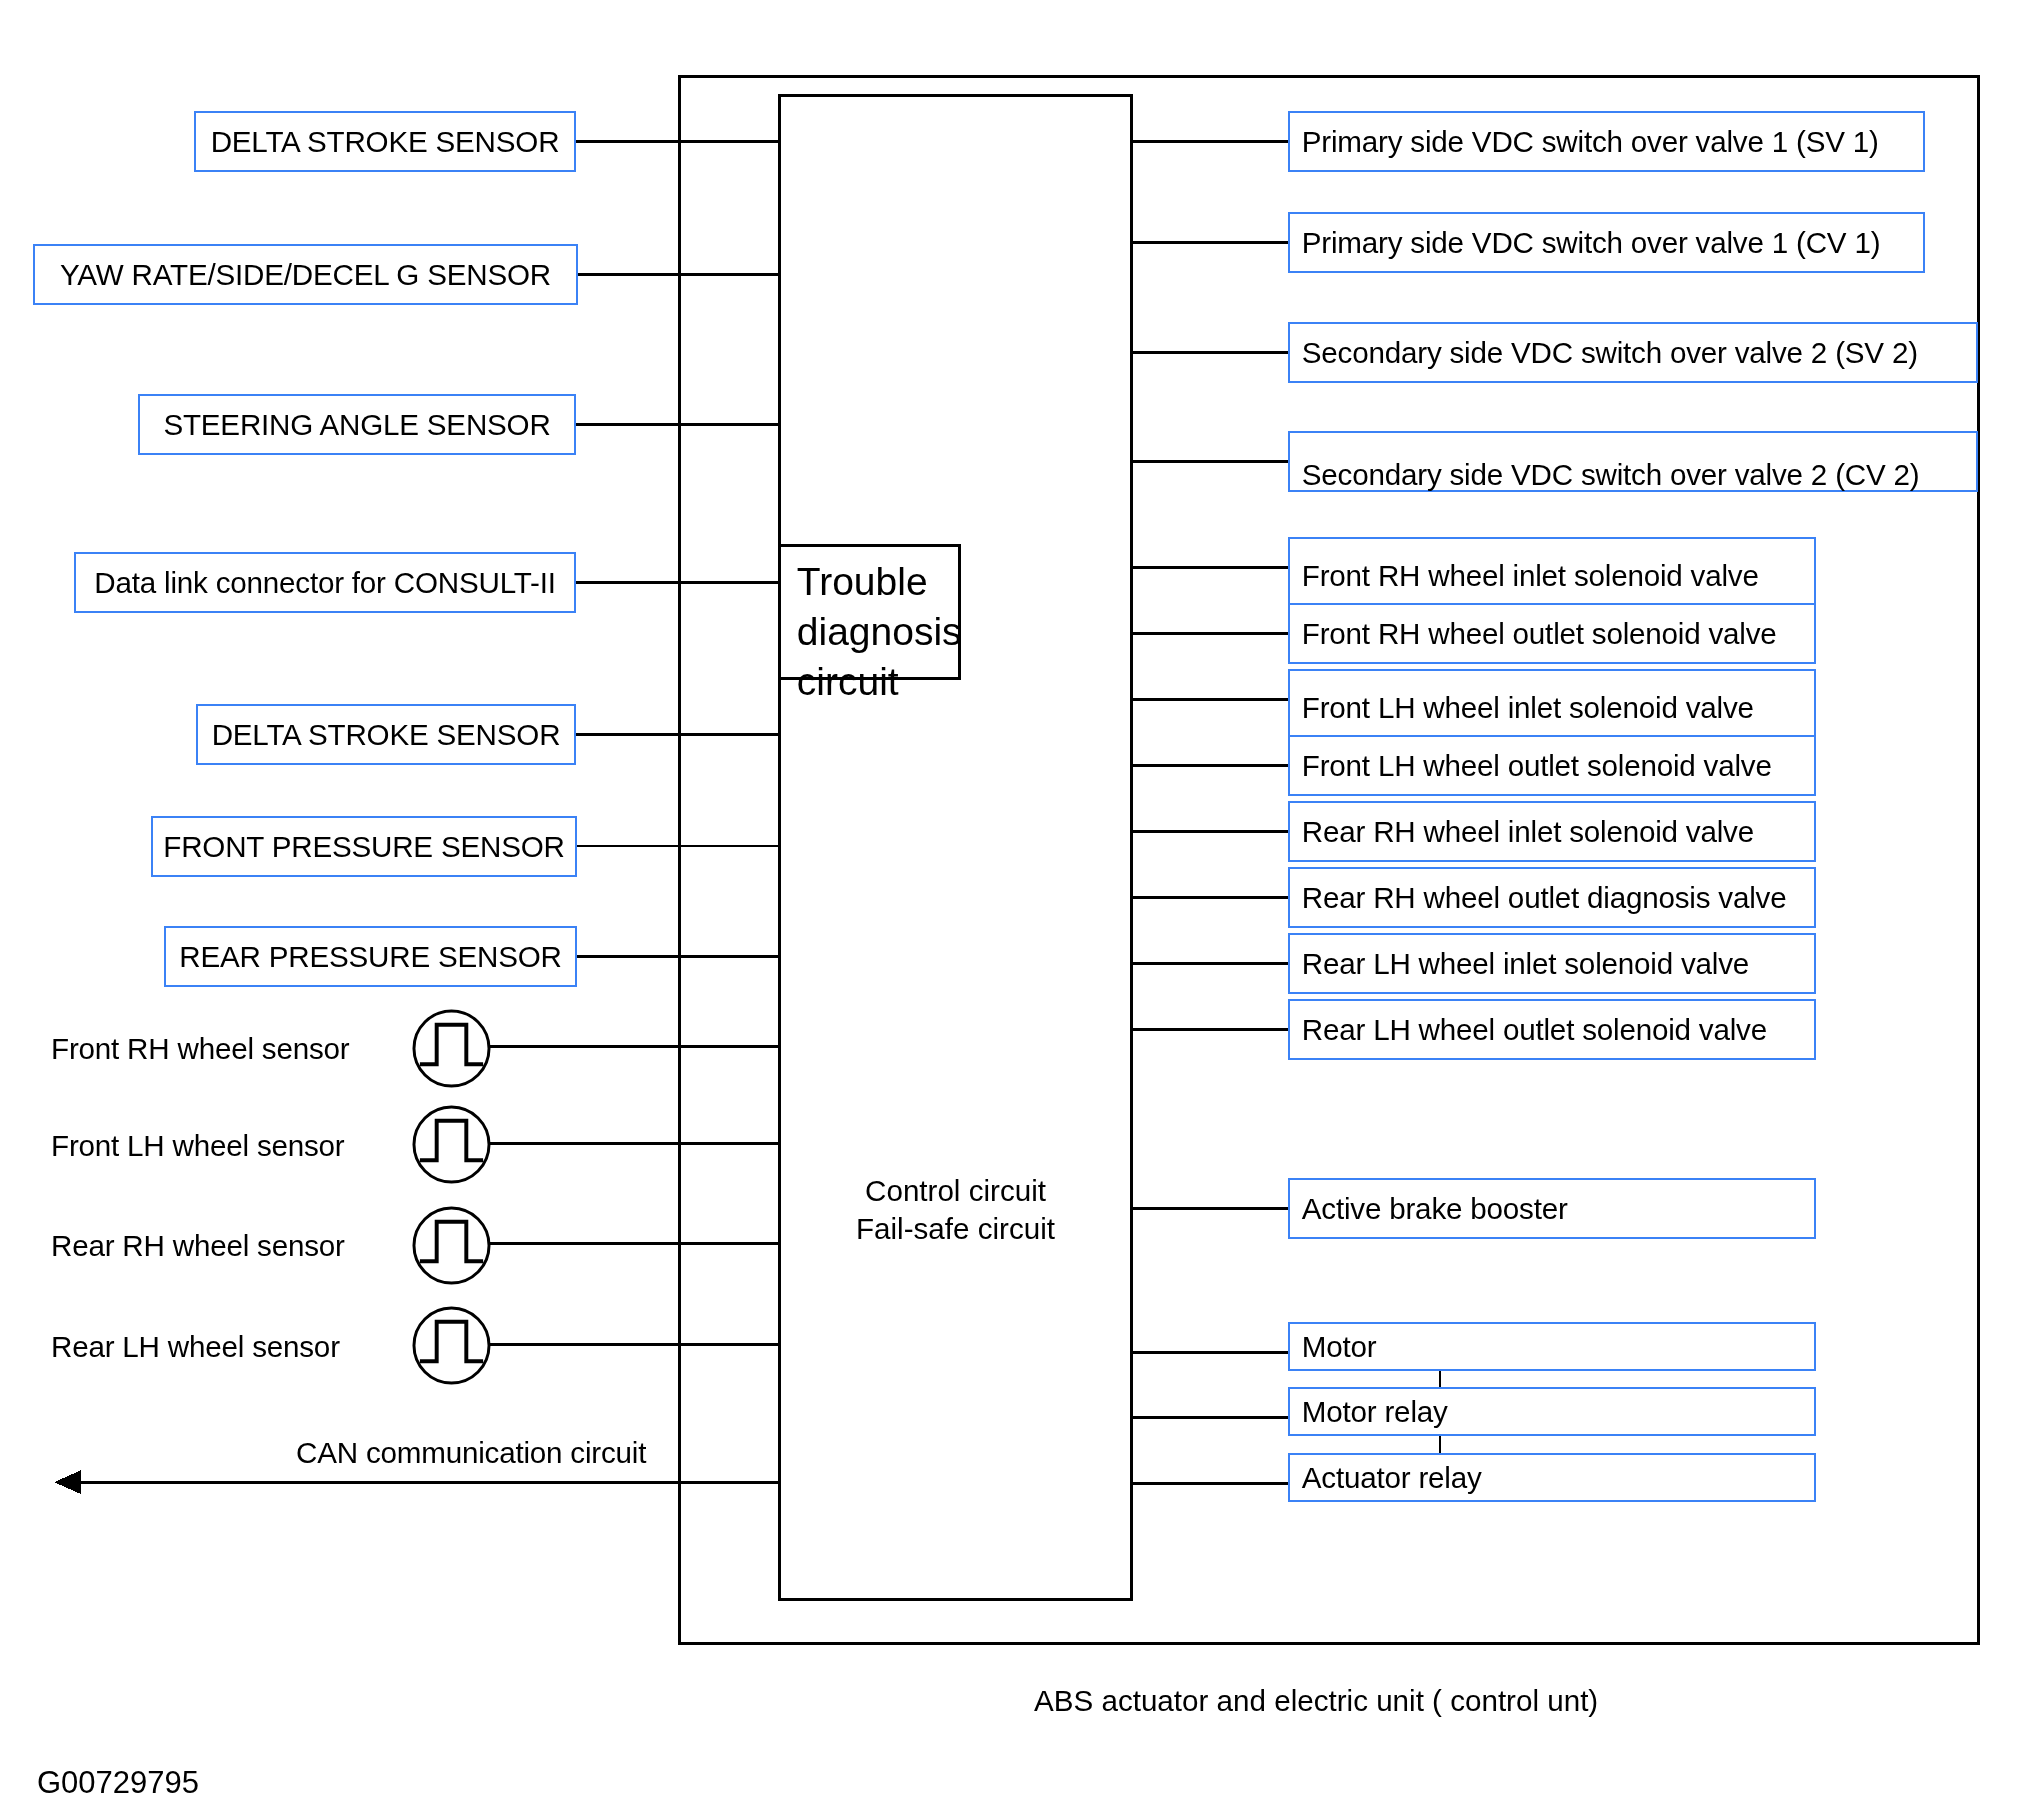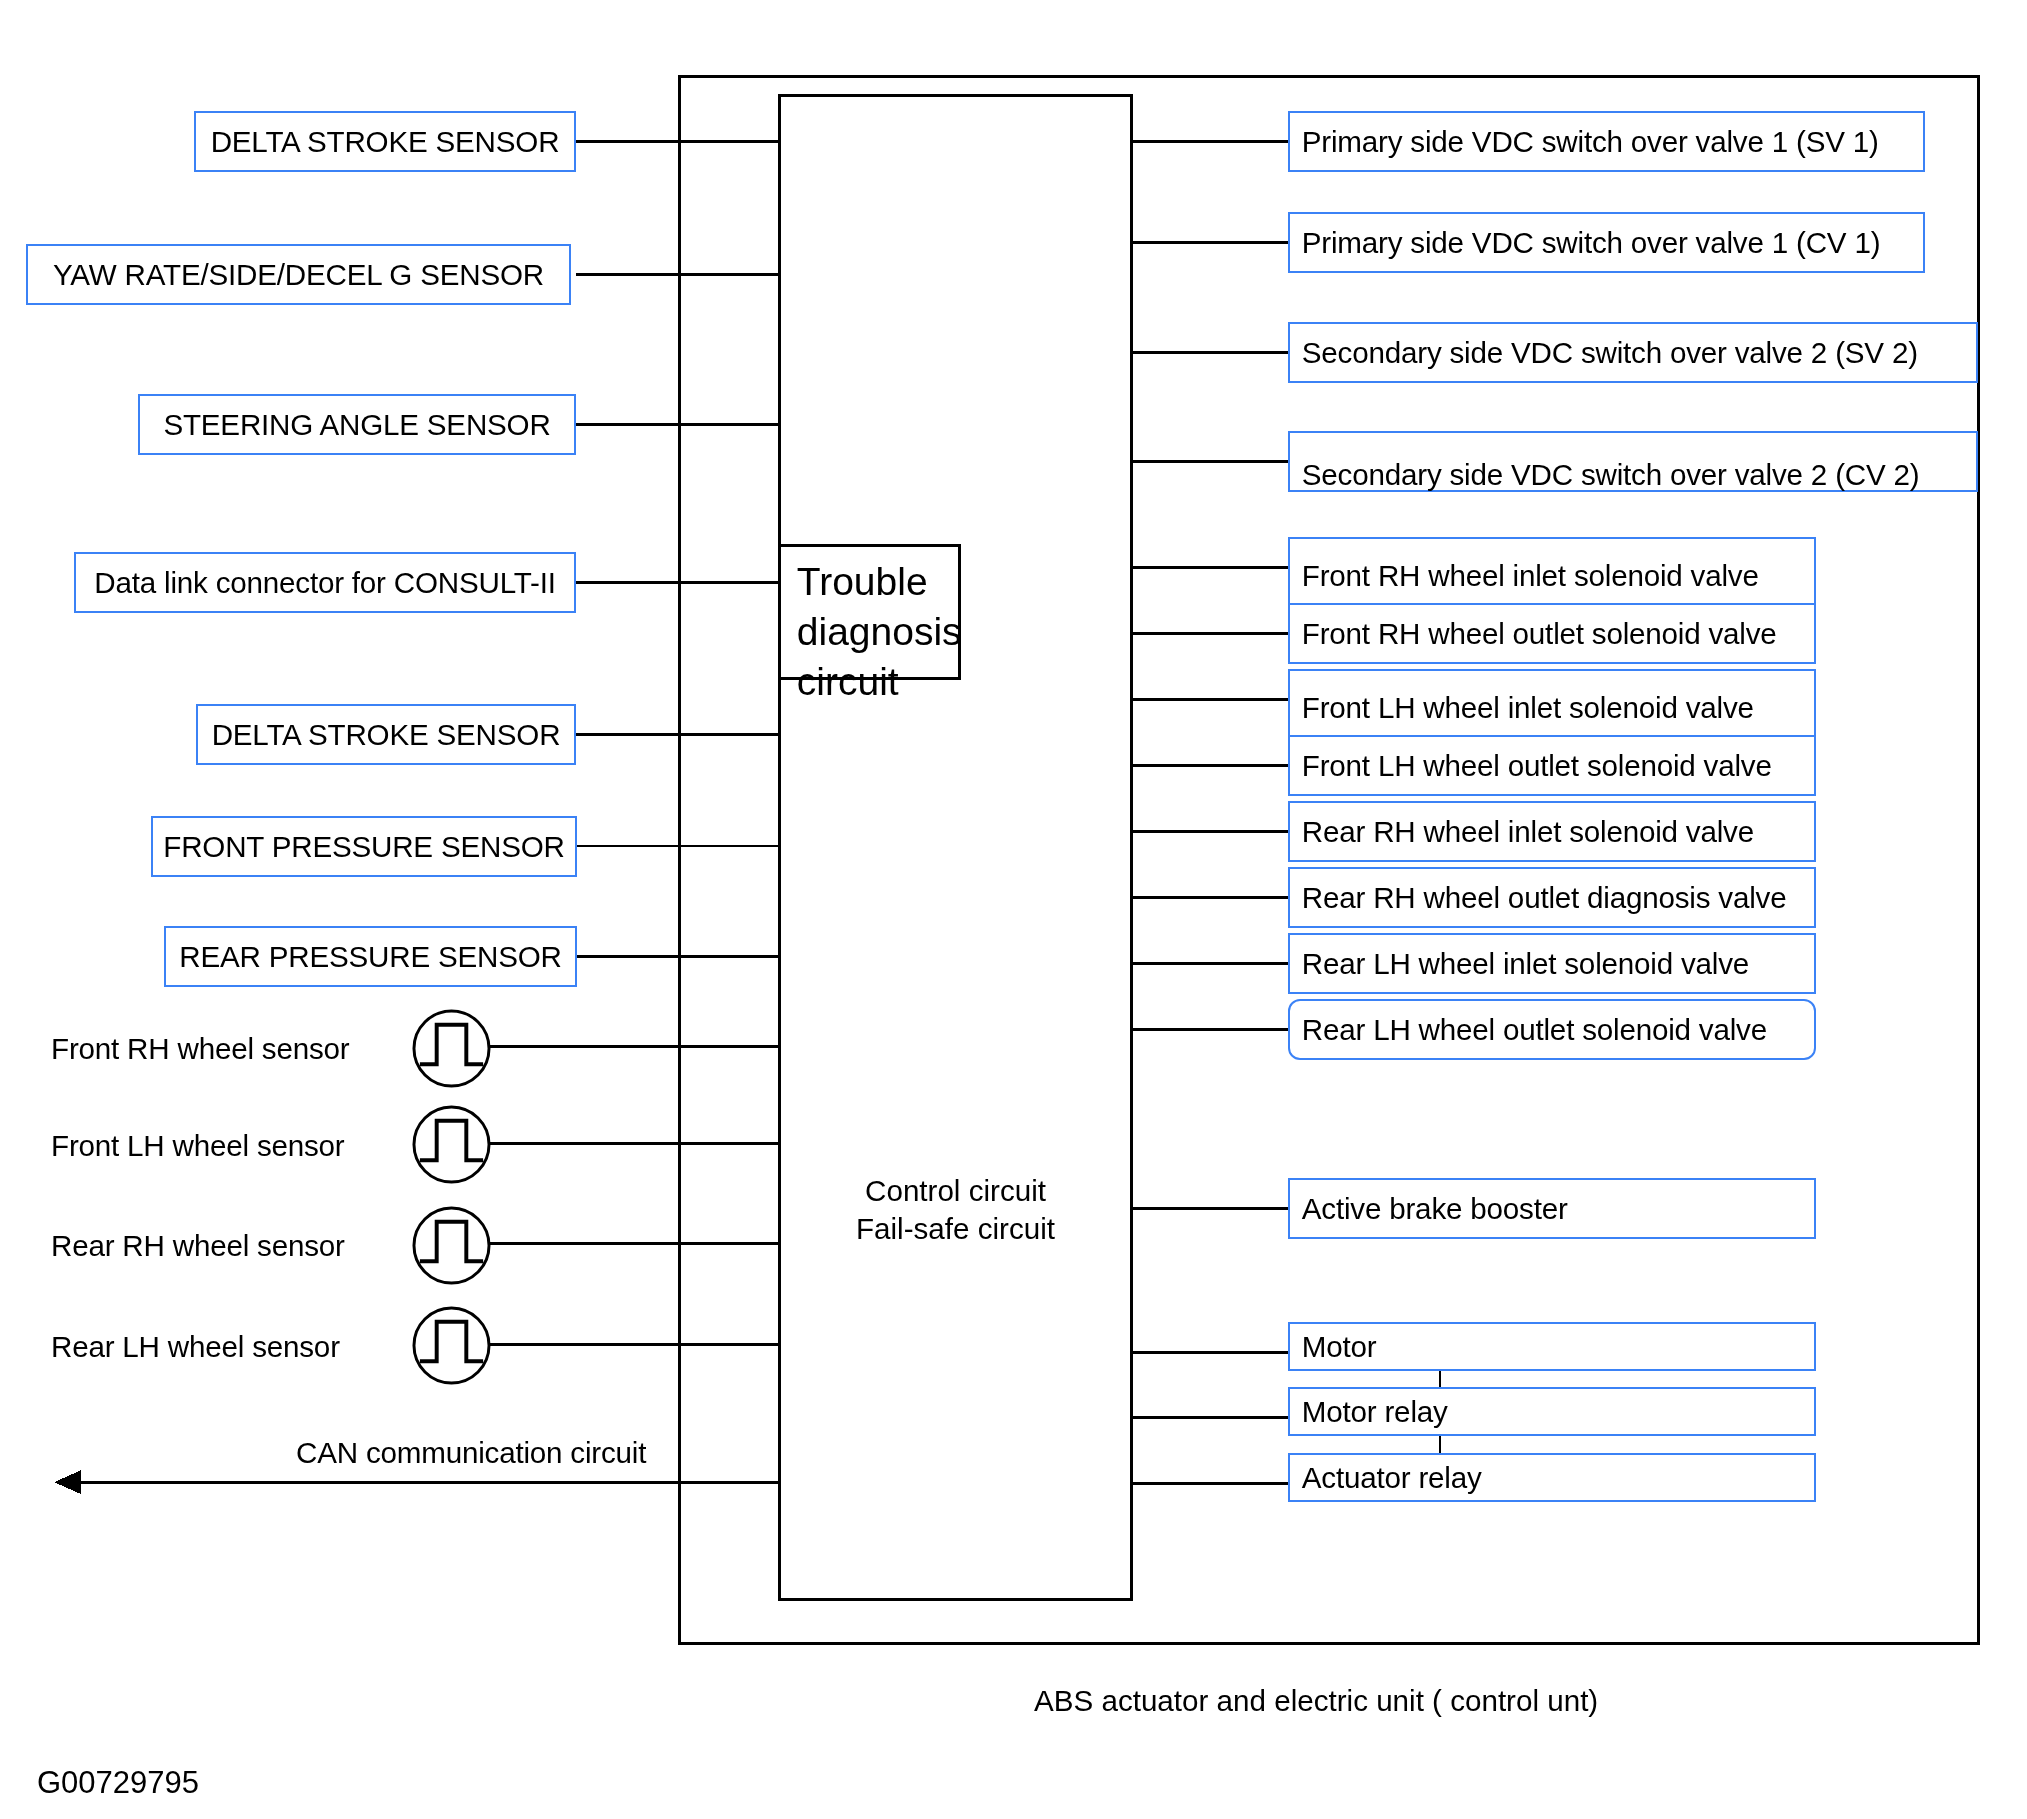--- a/index.html
+++ b/index.html
@@ -151,21 +151,21 @@
 
   <div class="ctrl-text" style="left:778px; top:1172px; width:355px;">
     <div>Control circuit</div>
     <div>Fail-safe circuit</div>
   </div>
 
   <div class="node-box centered" style="left:194px; top:111px; width:382px; height:61px;">
     <span>DELTA STROKE SENSOR</span>
   </div>
 
-  <div class="node-box centered" style="left:26px; top:244px; width:545px; height:61px;">
+  <div class="node-box centered" style="left:33px; top:244px; width:545px; height:61px;">
     <span>YAW RATE/SIDE/DECEL G SENSOR</span>
   </div>
 
   <div class="node-box centered" style="left:138px; top:394px; width:438px; height:61px;">
     <span>STEERING ANGLE SENSOR</span>
   </div>
 
   <div class="node-box centered" style="left:74px; top:552px; width:502px; height:61px;">
     <span>Data link connector for CONSULT-II</span>
   </div>
@@ -255,21 +255,21 @@
   </div>
 
   <div class="node-box lefty" style="left:1288px; top:867px; width:528px; height:61px;">
     <span>Rear RH wheel outlet diagnosis valve</span>
   </div>
 
   <div class="node-box lefty" style="left:1288px; top:933px; width:528px; height:61px;">
     <span>Rear LH wheel inlet solenoid valve</span>
   </div>
 
-  <div class="node-box lefty" style="left:1288px; top:999px; width:528px; height:61px;border-radius:12px;">
+  <div class="node-box lefty" style="left:1288px; top:999px; width:528px; height:61px;">
     <span>Rear LH wheel outlet solenoid valve</span>
   </div>
 
   <div class="node-box lefty" style="left:1288px; top:1178px; width:528px; height:61px;">
     <span>Active brake booster</span>
   </div>
 
   <div class="node-box lefty" style="left:1288px; top:1322px; width:528px; height:49px;">
     <span>Motor</span>
   </div>

